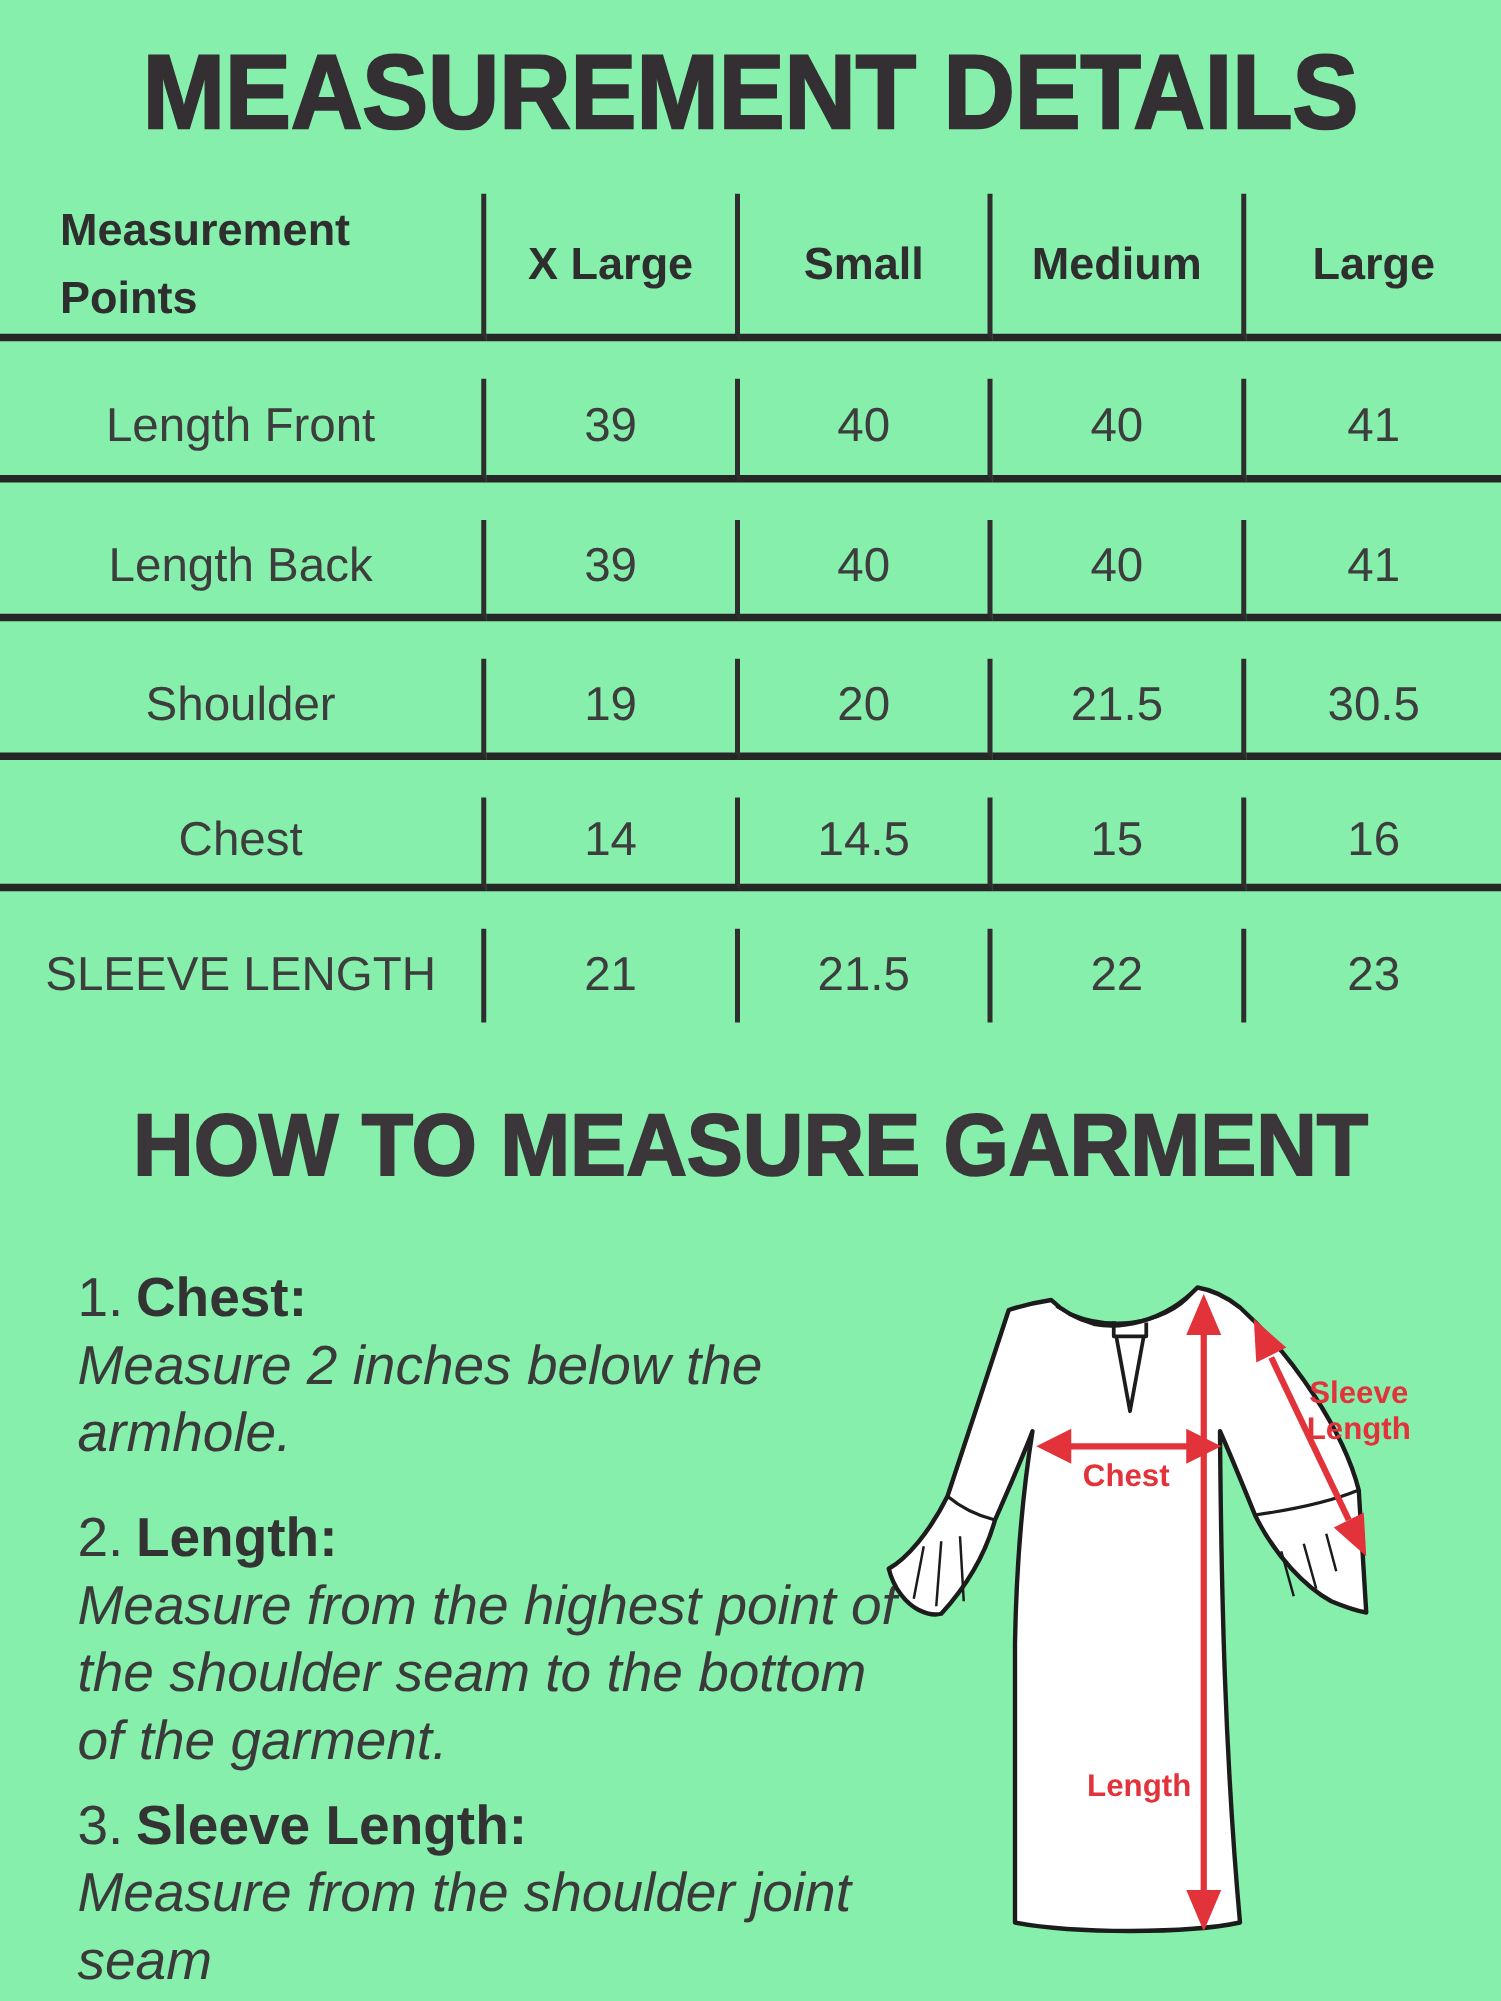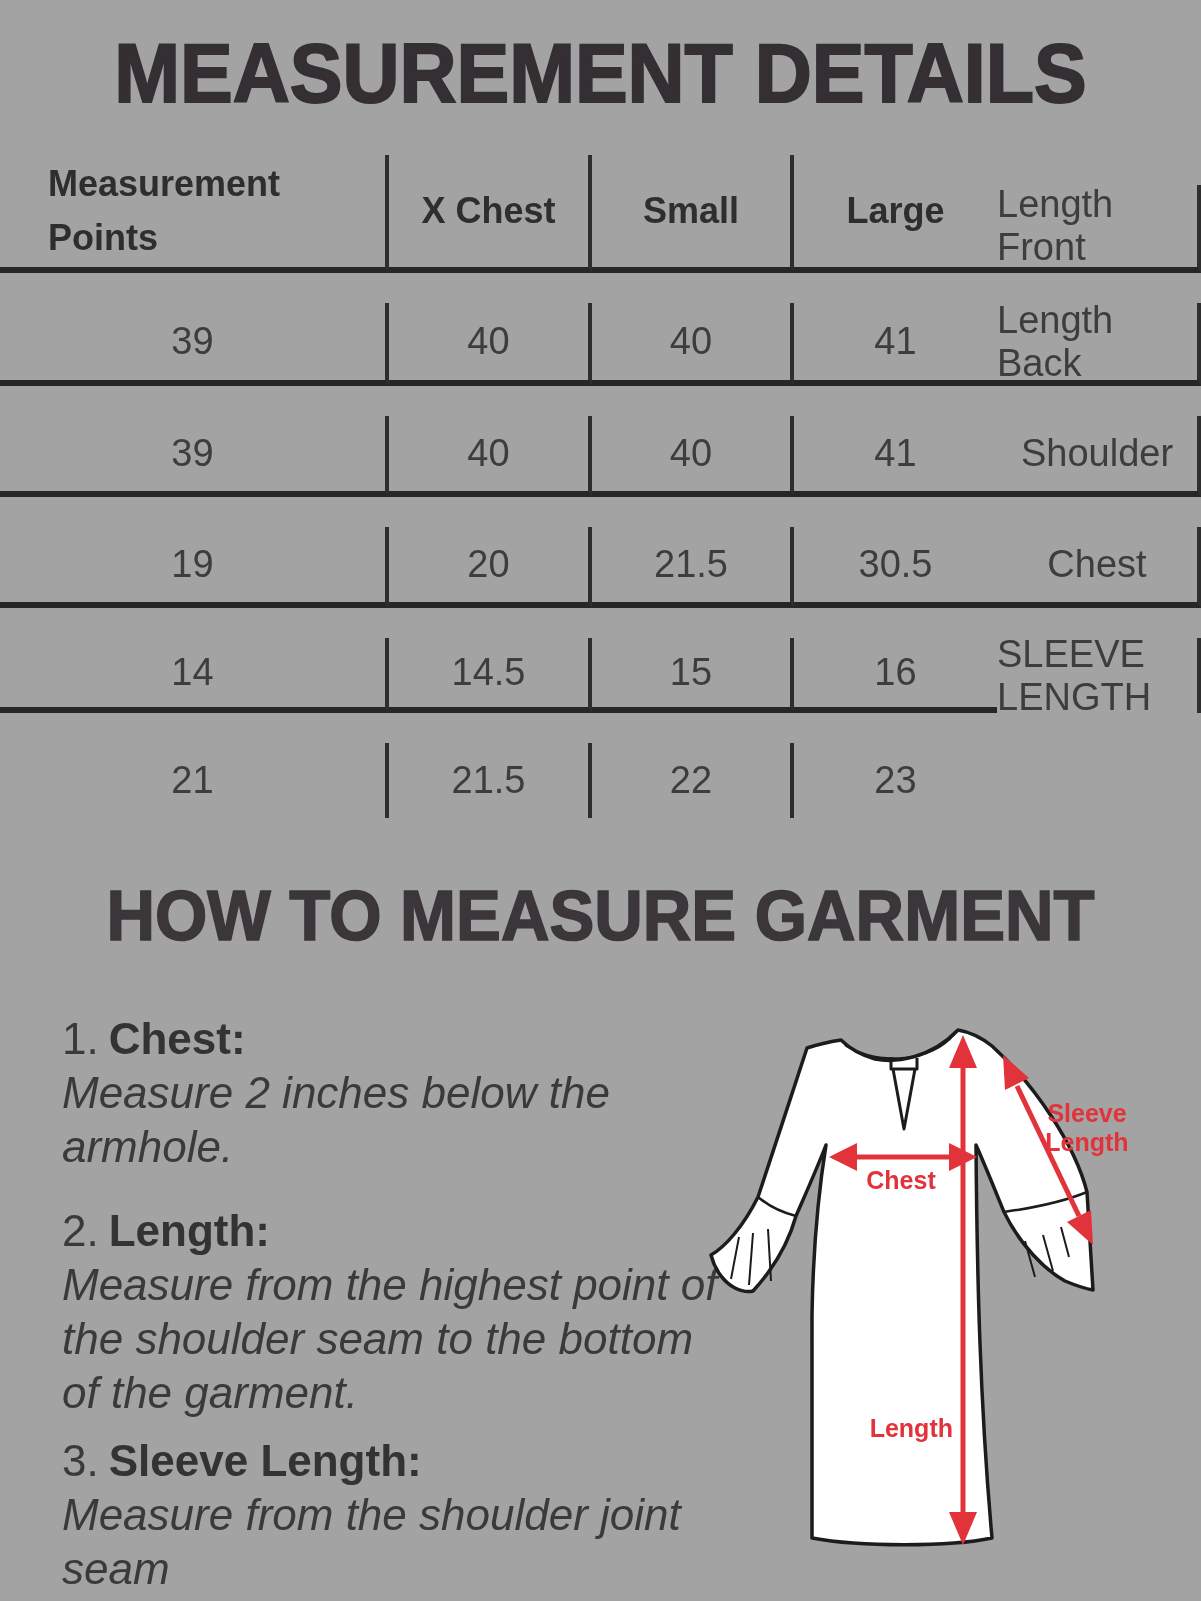--- a/index.html
+++ b/index.html
@@ -1,19 +1,19 @@
 <!DOCTYPE html>
 <html><head>
 <meta charset="utf-8">
 <style>
   html,body{margin:0;padding:0;background:#ffffff;}
   .page{
     position:relative;
     width:1201px;height:1601px;
-    background:#a3a3a3;
+    background:#86efac;
     font-family:"Liberation Sans", sans-serif;
     overflow:hidden;
   }
   
   .main-title{
     position:absolute;top:8px;left:0;right:0;height:130px;
     display:flex;align-items:center;justify-content:center;
     font-size:84px;font-weight:700;letter-spacing:0px;
     color:#332f33;
     transform:scale(0.94,1.0);
@@ -75,22 +75,23 @@
 
 <div class="page">
 
   <div class="main-title">MEASUREMENT DETAILS</div>
 
   <div class="size-table">
 
     <div class="cell th th-first br bb">
         <span>Measurement Points</span>
       </div>
-    <div class="cell th br bb">X Chest</div>
+    <div class="cell th br bb">X Large</div>
     <div class="cell th br bb">Small</div>
+    <div class="cell th br bb">Medium</div>
     <div class="cell th bb">Large</div>
 
     <div class="cell td br bb">Length Front</div>
     <div class="cell td br bb">39</div>
     <div class="cell td br bb">40</div>
     <div class="cell td br bb">40</div>
     <div class="cell td bb">41</div>
 
     <div class="cell td br bb">Length Back</div>
     <div class="cell td br bb">39</div>

